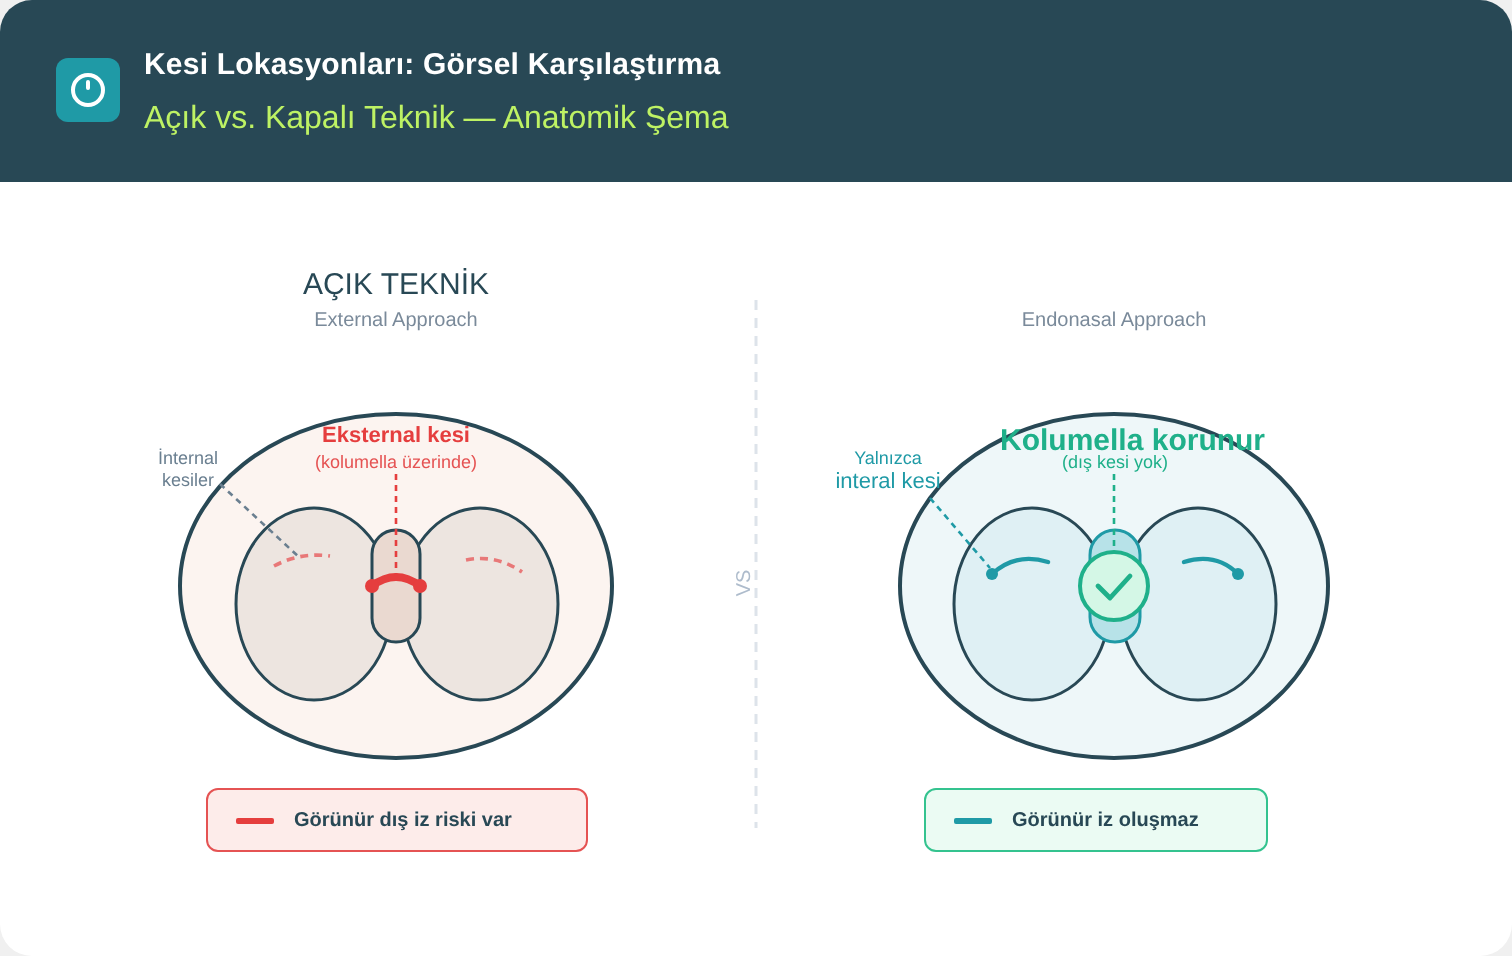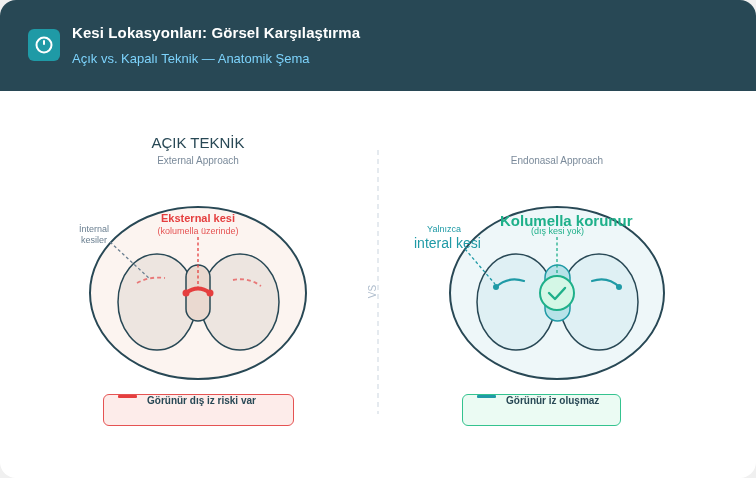--- a/index.html
+++ b/index.html
@@ -16,40 +16,40 @@
   .header-icon {
     position: absolute; left: 28px; top: 29px; width: 32px; height: 32px;
     border-radius: 6px; background: #1f9aa6;
     display: flex; align-items: center; justify-content: center;
   }
   .header-title {
     position: absolute; left: 72px; top: 24px; color: #ffffff;
     font-size: 15px; font-weight: bold; letter-spacing: 0.1px;
   }
   .header-subtitle {
-    position: absolute; left: 72px; top: 51px; color: #7dd3fc;
-    font-size: 13px;
+    position: absolute; left: 72px; top: 51px; color: #bef264;
+    font-size: 16px;
   }
   .col-title {
     position: absolute; width: 220px; text-align: center;
     font-size: 15px; font-weight: normal; color: #284855;
   }
   .col-sub {
     position: absolute; width: 220px; text-align: center;
     font-size: 10px; color: #7a8a9a;
   }
   .diagram { position: absolute; left: 0; top: 0; }
   .legend {
     position: absolute; height: 32px; border-radius: 6px;
-    display: flex; align-items: flex-start; padding-left: 14px;
+    display: flex; align-items: center; padding-left: 14px;
     font-size: 10px; font-weight: bold; color: #284855;
   }
   .legend .swatch { width: 19px; height: 3px; margin-right: 10px; border-radius: 1px; }
   .legend-red { left: 103px; top: 394px; width: 191px; background: #fdecea; border: 1.5px solid #e55353; }
-  .legend-green { left: 462px; top: 394px; width: 159px; background: #ebfbf3; border: 1.5px solid #34c38f; }
+  .legend-green { left: 462px; top: 394px; width: 172px; background: #ebfbf3; border: 1.5px solid #34c38f; }
   .vs {
     position: absolute; left: 366px; top: 286px; font-size: 10px; color: #aebccc;
     transform: rotate(-90deg); transform-origin: center;
   }
   .lbl { position: absolute; font-size: 10px; white-space: nowrap; }
 </style>
 </head>
 <body>
 
 <div class="card">
@@ -111,21 +111,21 @@
   </svg>
 
   <div class="lbl" style="left:148px; top:212px; width:100px; text-align:center; color:#e53e3e; font-weight:bold; font-size:11px;">Eksternal kesi</div>
   <div class="lbl" style="left:148px; top:226px; width:100px; text-align:center; color:#e55353; font-size:9px;">(kolumella üzerinde)</div>
   <div class="lbl" style="left:74px; top:224px; width:40px; text-align:center; color:#6a7f90; font-size:9px;">İnternal</div>
   <div class="lbl" style="left:74px; top:235px; width:40px; text-align:center; color:#6a7f90; font-size:9px;">kesiler</div>
 
   <div class="lbl" style="left:500px; top:212px; width:115px; text-align:center; color:#1fb08a; font-weight:bold; font-size:15px;">Kolumella korunur</div>
   <div class="lbl" style="left:500px; top:226px; width:115px; text-align:center; color:#1fb08a; font-size:9px;">(dış kesi yok)</div>
   <div class="lbl" style="left:414px; top:224px; width:60px; text-align:center; color:#1f9aa6; font-size:9px;">Yalnızca</div>
-  <div class="lbl" style="left:414px; top:235px; width:60px; text-align:center; color:#1f9aa6; font-size:14px;">interal kesi</div>
+  <div class="lbl" style="left:414px; top:235px; width:60px; text-align:center; color:#1f9aa6; font-size:11px;">interal kesi</div>
 
   <div class="vs">VS</div>
 
   <div class="legend legend-red">
     <span class="swatch" style="background:#e53e3e;"></span>
     <span>Görünür dış iz riski var</span>
   </div>
   <div class="legend legend-green">
     <span class="swatch" style="background:#1f9aa6;"></span>
     <span>Görünür iz oluşmaz</span>

